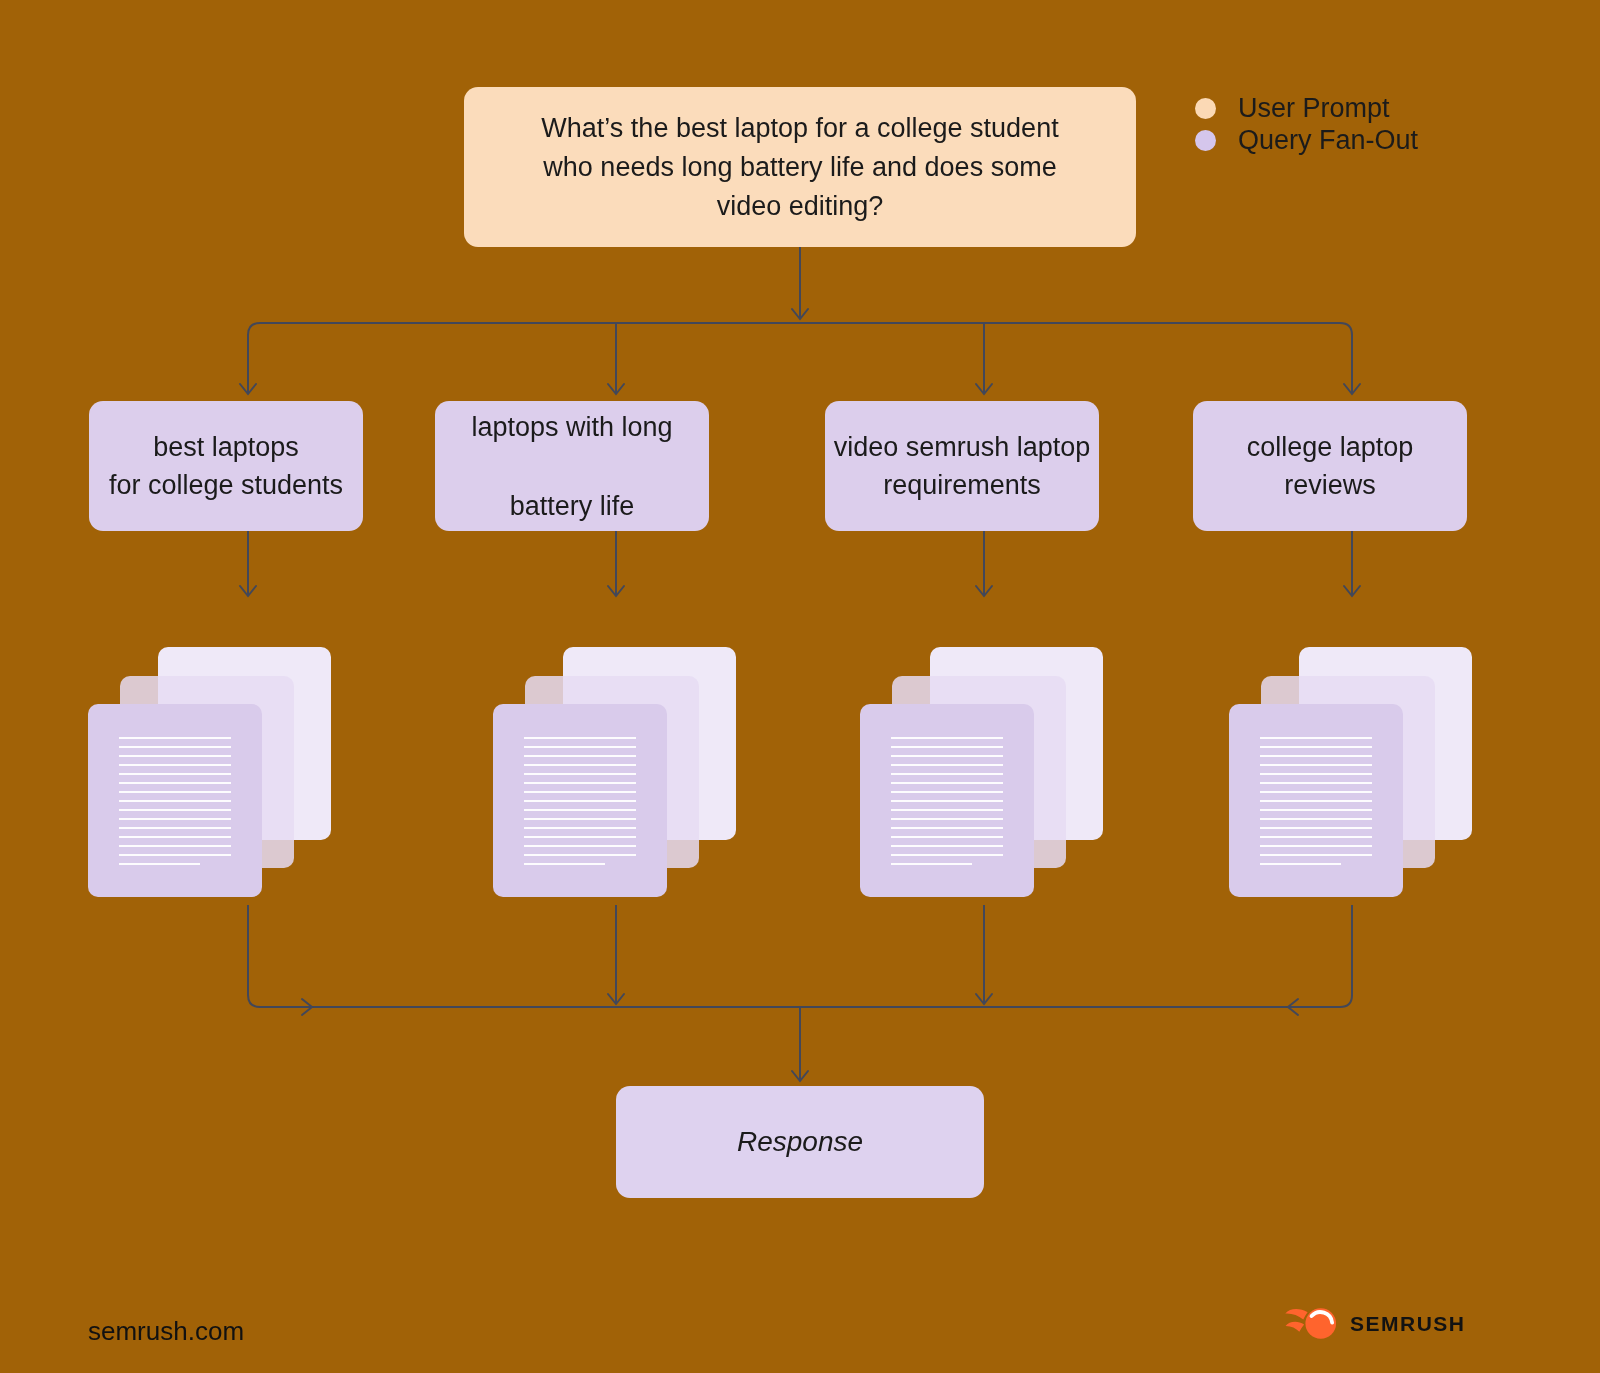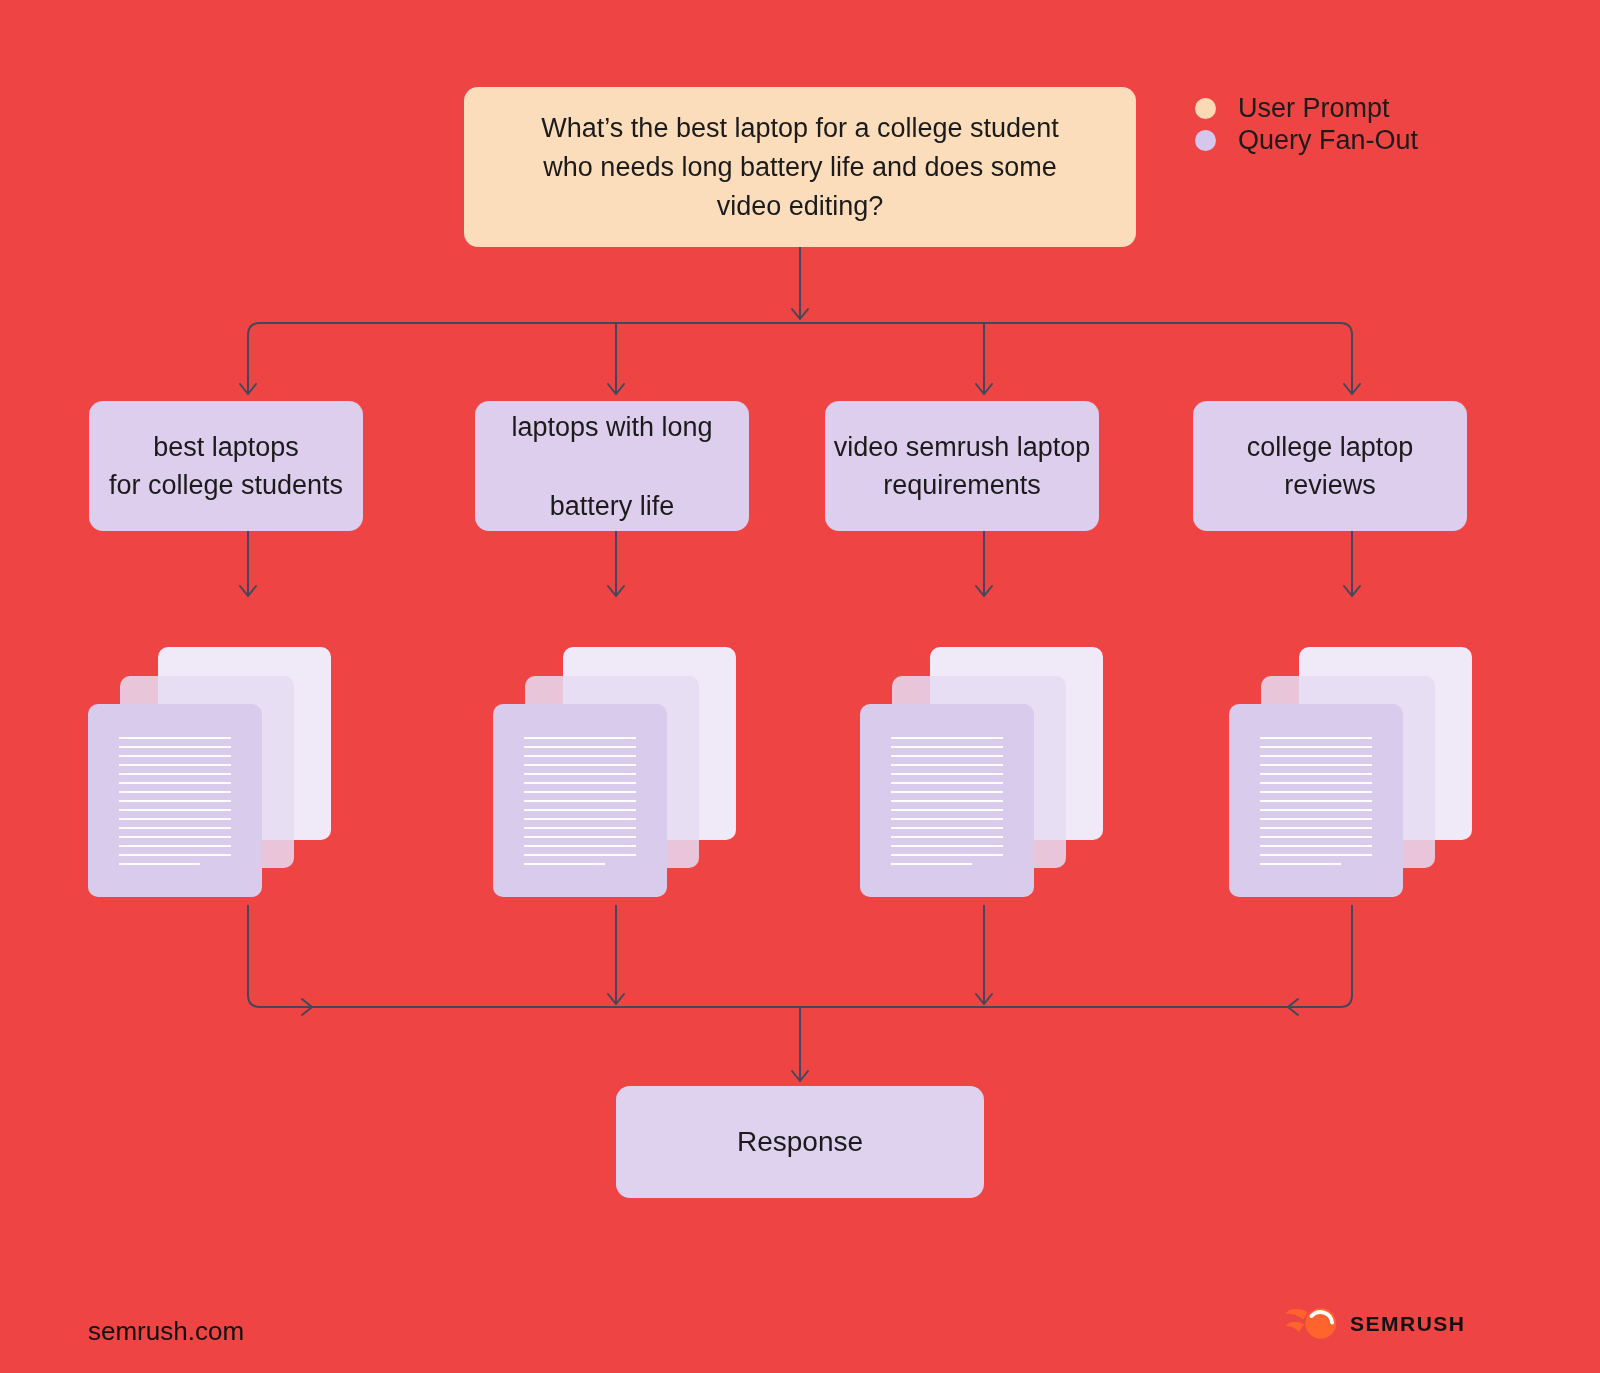--- a/index.html
+++ b/index.html
@@ -1,30 +1,30 @@
 <!DOCTYPE html>
 <html><head>
 <meta charset="utf-8">
 <title>Query Fan-Out Diagram</title>
 <style>
   html,body{margin:0;padding:0;background:#ffffff;}
   .canvas{
-    position:relative;width:1600px;height:1373px;background:#ef4444;overflow:hidden;
+    position:relative;width:1600px;height:1373px;background:#a16207;overflow:hidden;
     font-family:"Liberation Sans","DejaVu Sans",sans-serif;color:#1b1b1b;
   }
   .connectors{position:absolute;left:0;top:0;width:1600px;height:1373px;pointer-events:none;}
   .node{
     position:absolute;border-radius:14px;
     display:flex;flex-direction:column;align-items:center;justify-content:center;
     text-align:center;
   }
   .prompt-box{left:464px;top:87px;width:672px;height:160px;font-size:27px;line-height:39px;}
   .qbox{top:401px;width:274px;height:130px;font-size:27px;line-height:38px;}
-  .qbox-1{left:89px;} .qbox-2{left:475px;gap:41px;} .qbox-3{left:825px;} .qbox-4{left:1193px;}
-  .response-box{left:616px;top:1086px;width:368px;height:112px;font-size:28px;}
+  .qbox-1{left:89px;} .qbox-2{left:435px;gap:41px;} .qbox-3{left:825px;} .qbox-4{left:1193px;}
+  .response-box{left:616px;top:1086px;width:368px;height:112px;font-size:28px;font-style:italic;}
 
   .legend{position:absolute;left:1195px;top:92px;display:flex;flex-direction:column;}
   .legend-row{display:flex;align-items:center;gap:22px;height:32px;}
   .legend-dot{width:21px;height:21px;border-radius:50%;flex:0 0 auto;}
   .legend-label{font-size:27px;white-space:nowrap;}
 
   .doc-stack{position:absolute;top:647px;width:245px;height:250px;}
   .stack-1{left:88px;} .stack-2{left:493px;} .stack-3{left:860px;} .stack-4{left:1229px;}
   .doc-page{position:absolute;border-radius:10px;}
   .doc-back{left:70px;top:0;width:173px;height:193px;background:#efe9f8;}

